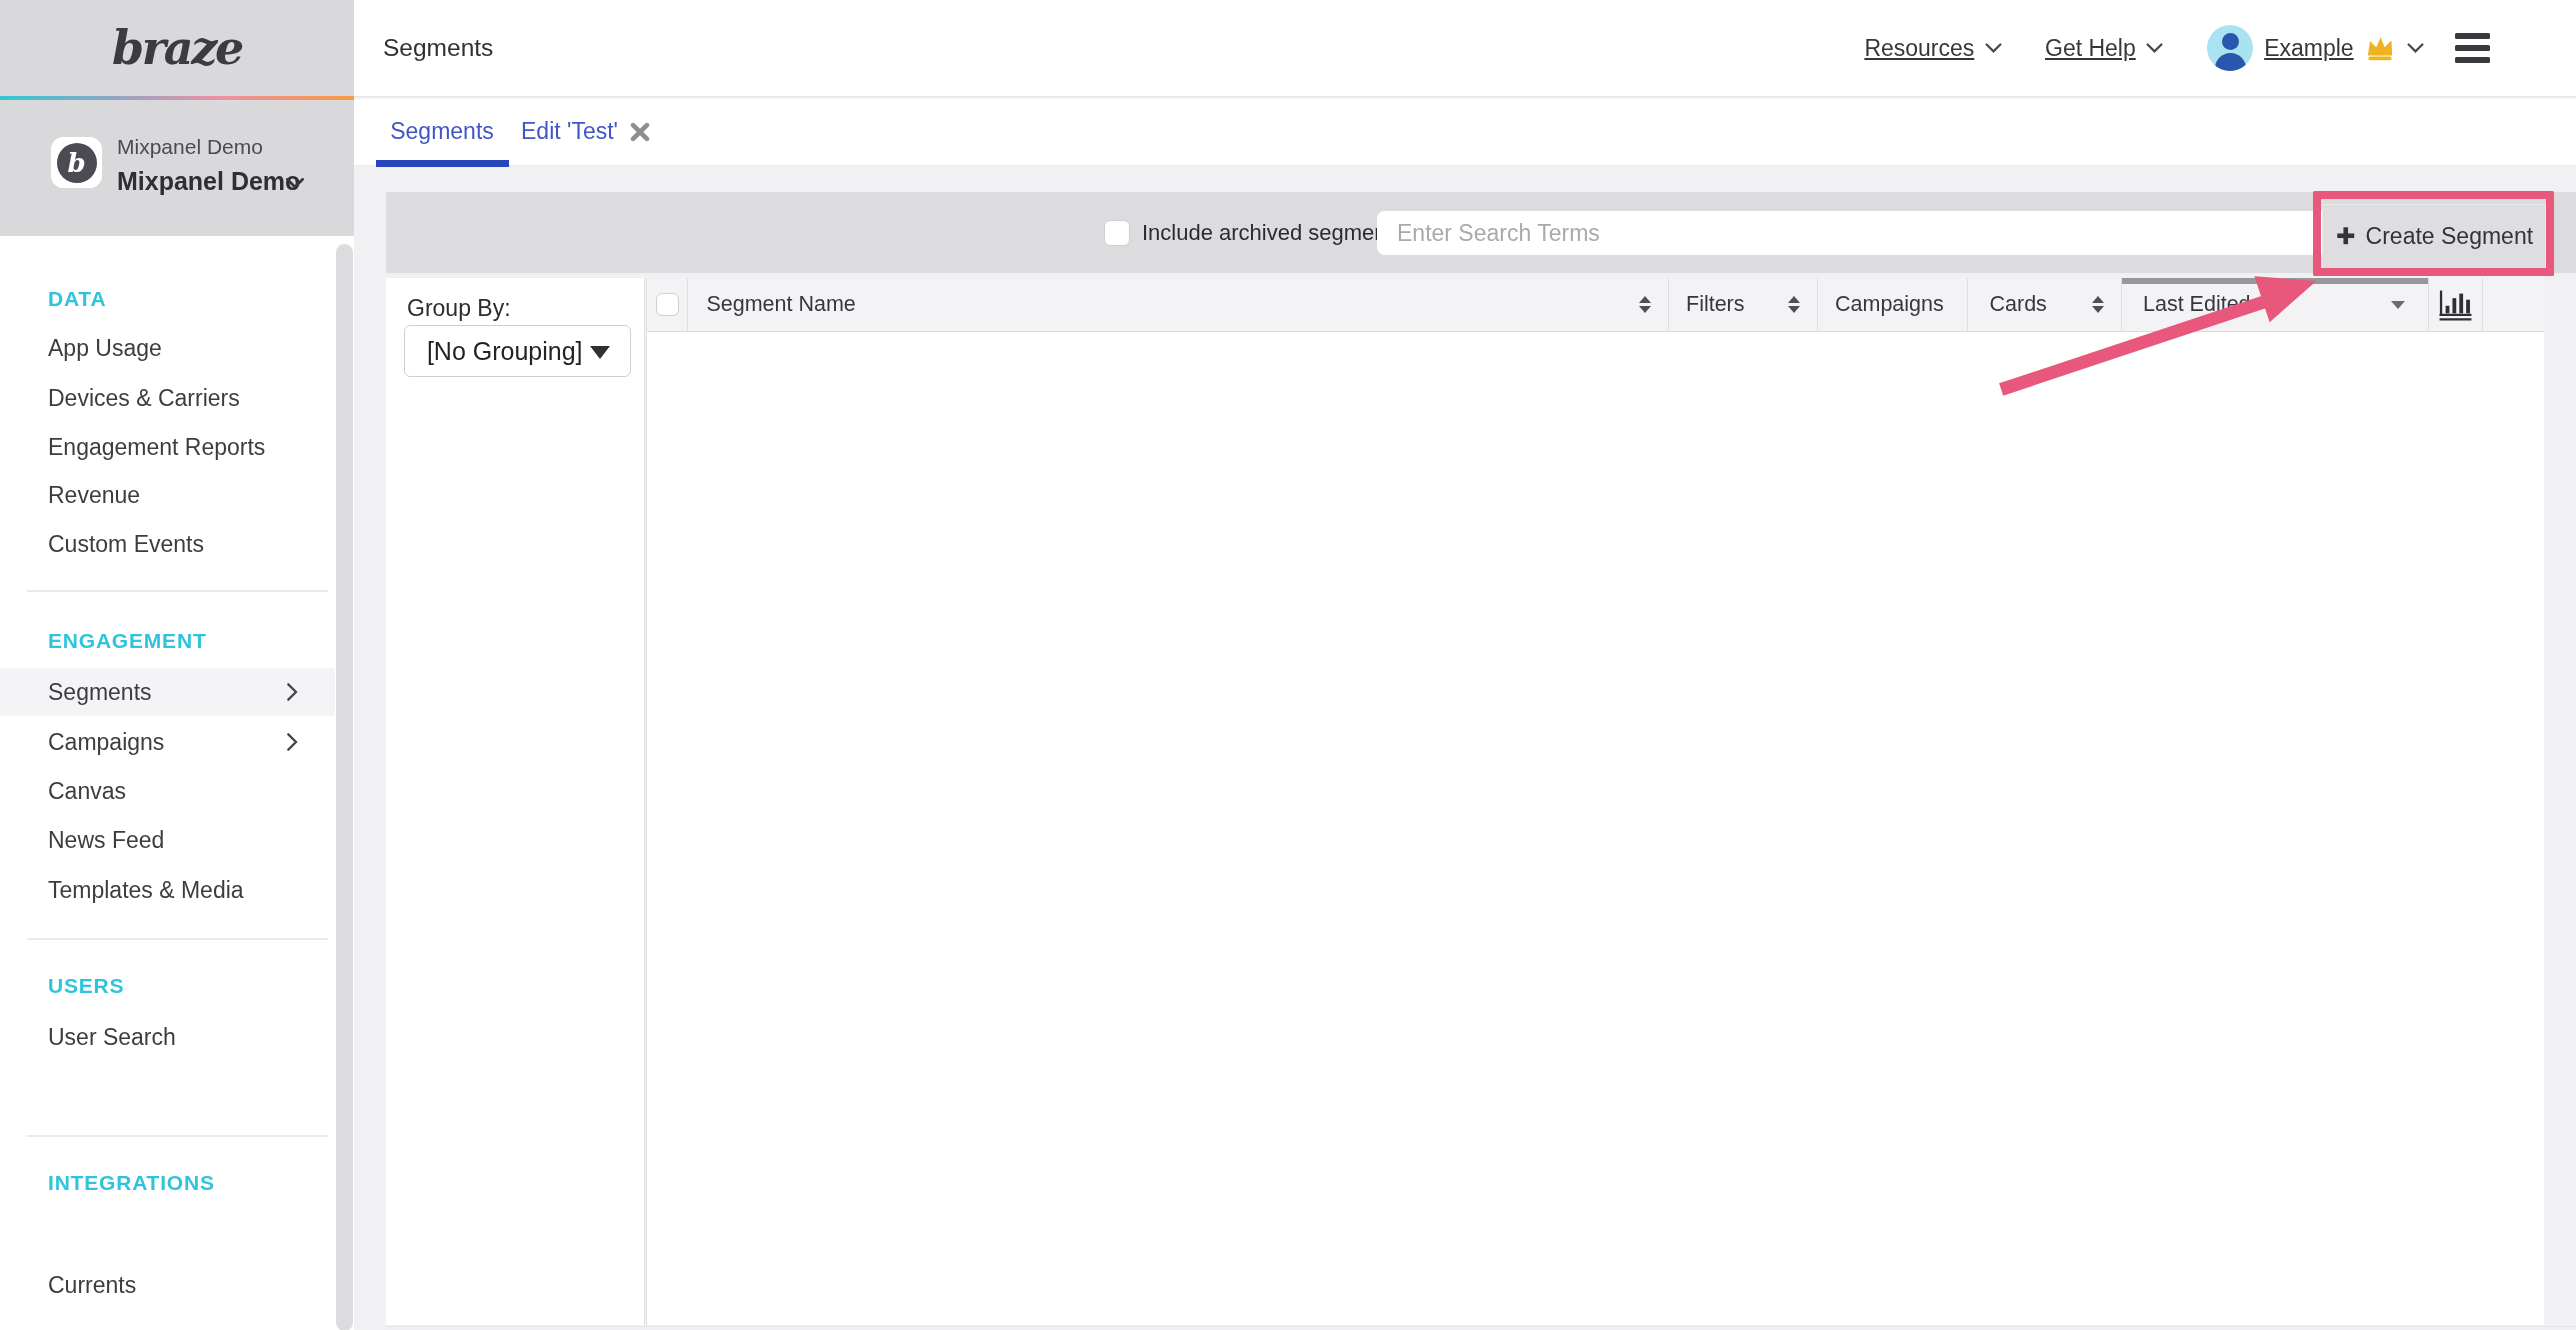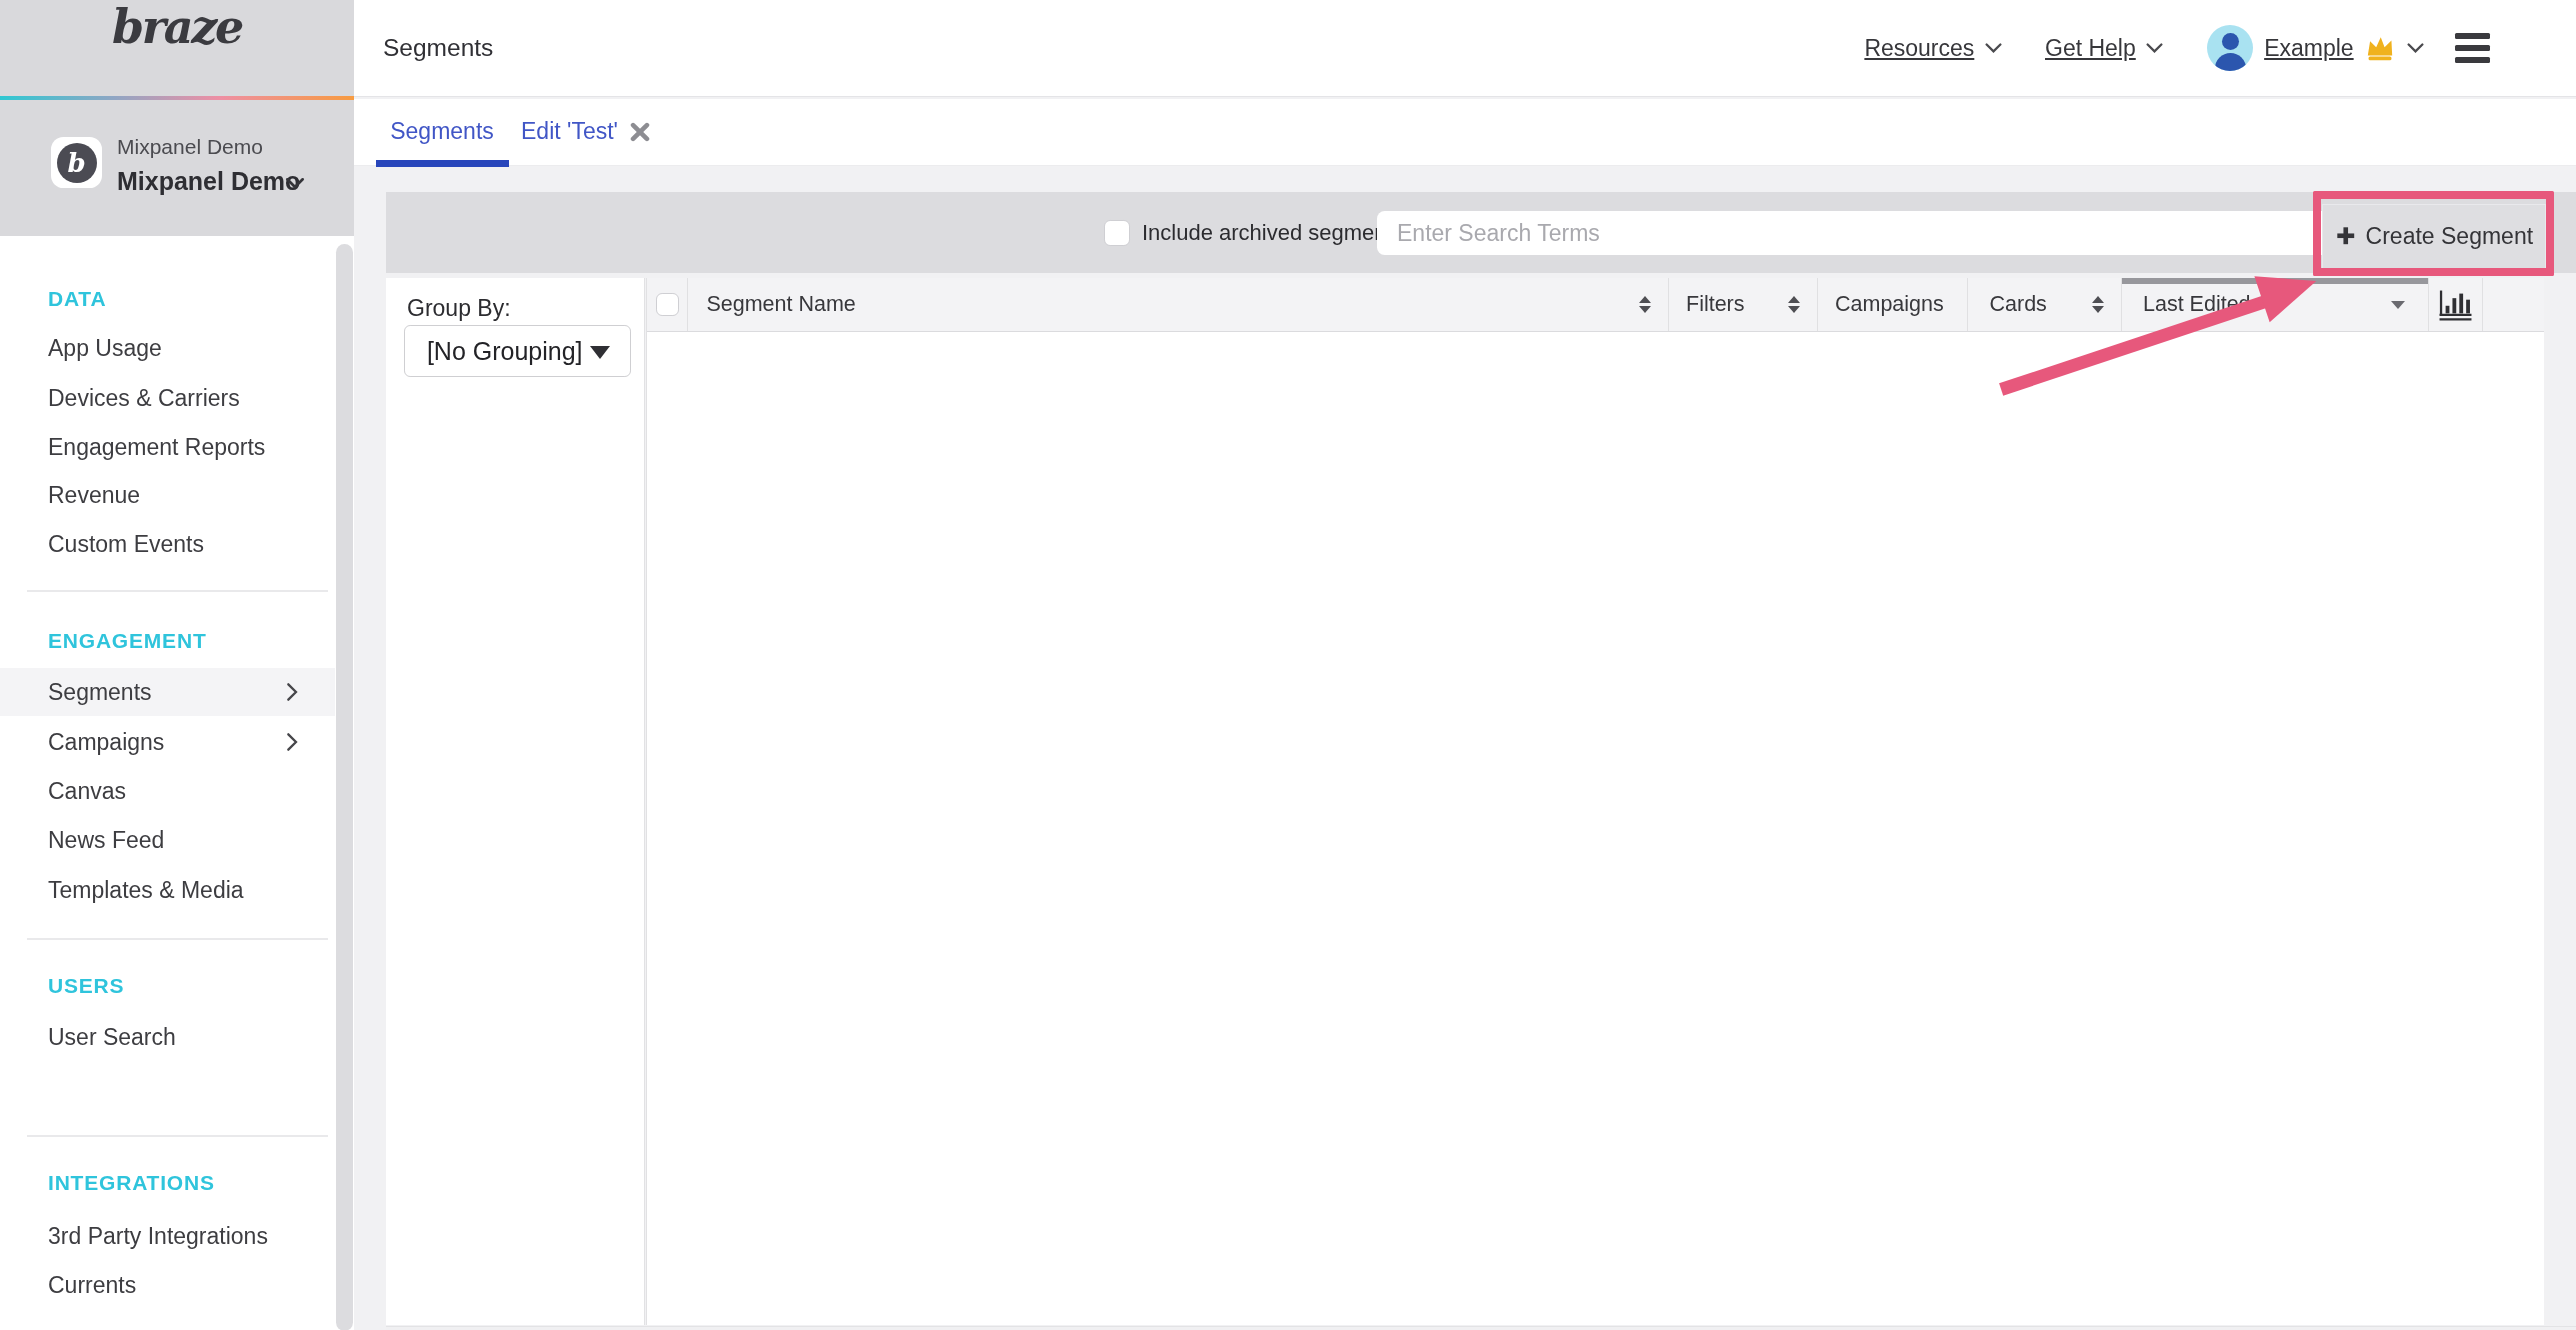--- a/index.html
+++ b/index.html
@@ -1,21 +1,21 @@
 <!DOCTYPE html>
 <html style="font-size:12.3px"><head>
 <meta charset="utf-8">
 <style>
   * { margin:0; padding:0; box-sizing:border-box; }
   html,body { width:2576px; height:1331px; overflow:hidden; }
   body { background:#f1f1f3; font-family:"Liberation Sans", sans-serif; color:#38383c; position:relative; }
 
   
   .sidebar { position:absolute; left:0; top:0; width:354px; height:1331px; background:#ffffff; }
-  .logo-area { position:absolute; left:0; top:0; width:354px; height:96px; background:#d9d9dc; display:flex; justify-content:center; }
+  .logo-area { position:absolute; left:0; top:0; width:354px; height:96px; background:#d9d9dc; display:flex; align-items:center; justify-content:center; }
   .logo-text { font-family:"DejaVu Serif", serif; font-style:italic; font-weight:700; font-size:46px; color:#3b3b40; letter-spacing:-2.3px; }
   .gradient-bar { position:absolute; left:0; top:96px; width:354px; height:4.6px;
       background:linear-gradient(90deg,#2fc8d2 0%,#8fa6c4 32%,#ee8fa4 62%,#f79b40 100%); }
   .workspace { position:absolute; left:0; top:100px; width:354px; height:136px; background:#d9d9dc; }
   .ws-avatar { position:absolute; left:51px; top:37px; width:51px; height:51px; background:#ffffff; border-radius:12.3px; display:flex; align-items:center; justify-content:center; }
   .ws-avatar-circle { width:40px; height:40px; border-radius:50%; background:#4b4b53; display:flex; align-items:center; justify-content:center; }
   .ws-avatar-letter { font-family:"DejaVu Serif", serif; font-style:italic; font-weight:700; font-size:26px; color:#ffffff; }
   .ws-company { position:absolute; left:117px; top:35px; font-size:21px; color:#4b4b50; }
   .ws-name { position:absolute; left:117px; top:67px; font-size:25px; font-weight:700; color:#2e2e33; }
   .ws-caret { position:absolute; left:285px; top:77px; }
@@ -153,23 +153,20 @@
     </div>
   <div class="nav-divider" style="top:938px"></div>
 
   <div class="nav-header" style="top:962px">USERS</div>
   <div class="nav-row" style="top:1013px">
       <span>User Search</span>
     </div>
   <div class="nav-divider" style="top:1135px"></div>
 
   <div class="nav-header" style="top:1159px">INTEGRATIONS</div>
-  <div class="nav-row" style="top:1212px">
-      <span>3rd Party Integrations</span>
-    </div>
   <div class="nav-row" style="top:1261px">
       <span>Currents</span>
     </div>
 
   <div class="scroll-thumb"></div>
 </aside>
 
 <header class="topbar">
   <div class="page-title">Segments</div>
   <div class="topbar-right">

